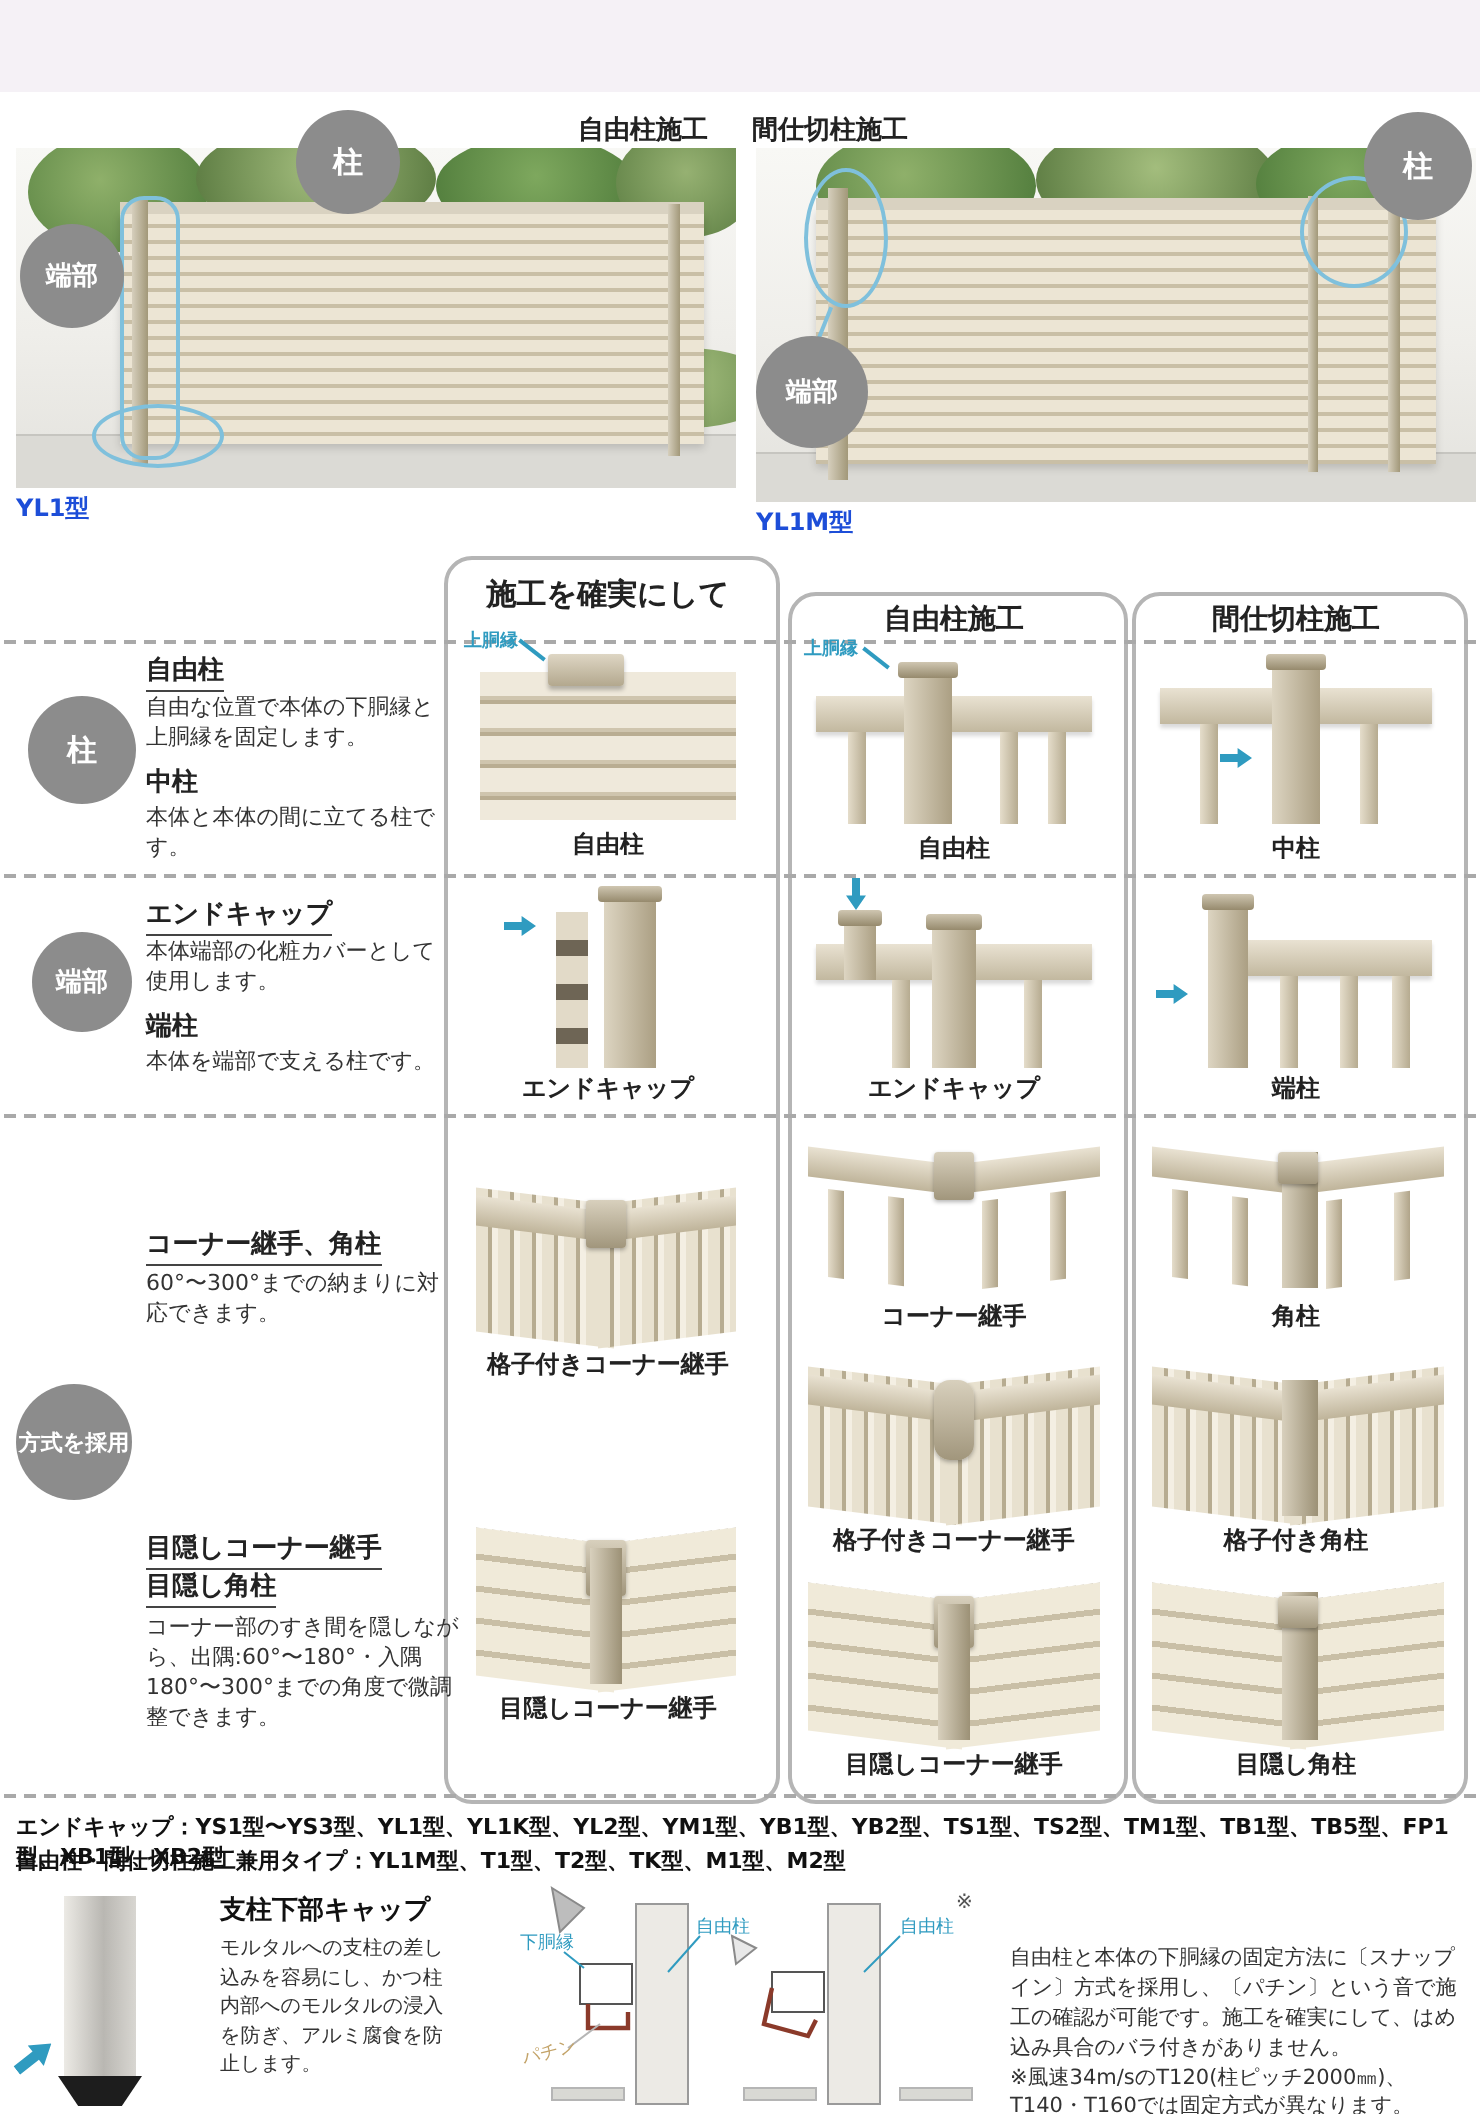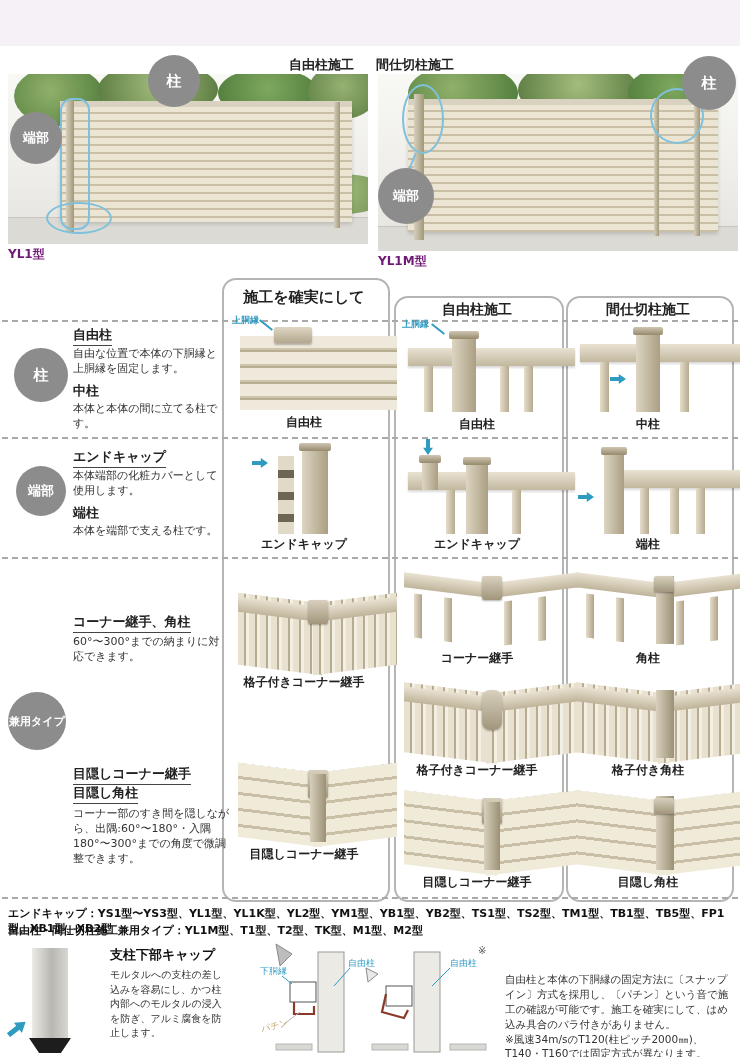--- a/index.html
+++ b/index.html
@@ -16,34 +16,34 @@
   .blob{position:absolute;border-radius:50%;}
   .fence{position:absolute;background:repeating-linear-gradient(180deg,#ece5d4 0 6px,#c9bfa6 6px 8px);box-shadow:0 2px 4px rgba(0,0,0,.15);}
   .fence::before{content:"";position:absolute;left:0;right:0;top:-5px;height:6px;background:#d9d2c1;}
   .fpost{position:absolute;background:linear-gradient(90deg,#d6cfbd,#a29879);}
   .wall{position:absolute;left:0;right:0;bottom:0;background:#dbdad5;border-top:1px solid #c6c5c0;}
   .hl{position:absolute;border:2px solid #7fc0dc;border-radius:50%;}
   .hl.rect{border-radius:12px;}
   .leader{position:absolute;background:#7fc0dc;}
   .badge{position:absolute;border-radius:50%;background:#8c8c8c;color:#fff;font-weight:700;
          display:flex;align-items:center;justify-content:center;text-align:center;}
-  .model{position:absolute;font-size:12px;font-weight:600;color:#701a75;}
+  .model{position:absolute;font-size:12px;font-weight:600;color:#1d4ed8;}
   .toplabel{position:absolute;font-size:13px;font-weight:700;color:#222;}
   
   .matrix{position:absolute;left:0;top:268px;width:740px;height:634px;}
   .colbox{position:absolute;border:2px solid #b5b5b5;border-radius:14px;background:#fff;}
   .grouphdr{position:absolute;background:#c8c8c8;display:flex;align-items:center;justify-content:center;
             font-size:13px;font-weight:700;color:#222;}
   .colhdr{position:absolute;text-align:center;font-weight:700;color:#222;}
   .dash{position:absolute;left:2px;right:2px;border-top:2px dashed #a9a9a9;height:0;}
   .term{position:absolute;font-size:13px;font-weight:700;color:#222;border-bottom:1.5px solid #444;padding-bottom:1px;}
   .body{position:absolute;font-size:11px;line-height:15px;color:#333;}
   .caption{position:absolute;text-align:center;font-size:12px;font-weight:700;color:#222;}
   
-  .scene{position:absolute;padding-left:29px;}
+  .scene{position:absolute;}
   .note{position:absolute;color:#2f9bc0;font-size:9px;font-weight:600;}
   .noteline{position:absolute;width:16px;height:2px;background:#2f9bc0;transform:rotate(38deg);}
   .arw{position:absolute;width:16px;height:10px;background:#2f9bc0;
        clip-path:polygon(0 30%,55% 30%,55% 0,100% 50%,55% 100%,55% 70%,0 70%);}
   .arw.down{transform:rotate(90deg);}
   .sc-slats{background:repeating-linear-gradient(180deg,#efe9db 0 12px,#cfc5ae 12px 14px,#b9ad92 14px 16px);}
   .sc-slats .cap{position:absolute;left:34px;top:-9px;width:38px;height:16px;border-radius:2px;
        background:linear-gradient(180deg,#ded6c4,#b3a88e);box-shadow:0 2px 2px rgba(0,0,0,.25);}
   .rail{position:absolute;left:0;right:0;height:18px;background:linear-gradient(180deg,#e9e2d2,#c2b89f);box-shadow:0 2px 2px rgba(0,0,0,.15);}
   .vpost{position:absolute;background:linear-gradient(90deg,#ddd5c2,#ab9f83);}
@@ -203,21 +203,21 @@
       <div class="vpost" style="left:22px;top:2px;width:20px;bottom:0;">
           <div class="pc"></div>
         </div>
       <div class="leg" style="left:58px;top:36px;bottom:0;"></div>
       <div class="leg" style="left:88px;top:36px;bottom:0;"></div>
       <div class="leg" style="left:114px;top:36px;bottom:0;"></div>
       <div class="arw" style="left:-4px;top:40px;"></div>
     </div>
     <div class="caption" style="left:566px;top:268px;width:164px;">端柱</div>
 
-    <div class="badge" style="left:8px;top:424px;width:58px;height:58px;font-size:11px;">兼用タイプ</div>
+    <div class="badge" style="left:8px;top:424px;width:58px;height:58px;font-size:11px;">方式を採用</div>
     <div class="term" style="left:73px;top:345px;">コーナー継手、角柱</div>
     <div class="body" style="left:73px;top:366px;width:156px;">60°〜300°までの納まりに対応できます。</div>
     <div class="term" style="left:73px;top:497px;">目隠しコーナー継手</div>
     <div class="term" style="left:73px;top:516px;">目隠し角柱</div>
     <div class="body" style="left:73px;top:538px;width:158px;">コーナー部のすき間を隠しながら、出隅:60°〜180°・入隅180°〜300°までの角度で微調整できます。</div>
 
     <div class="scene" style="left:238px;top:330px;width:130px;height:72px;">
       <div class="face cl lattice">
           <div class="crail"></div>
         </div>

